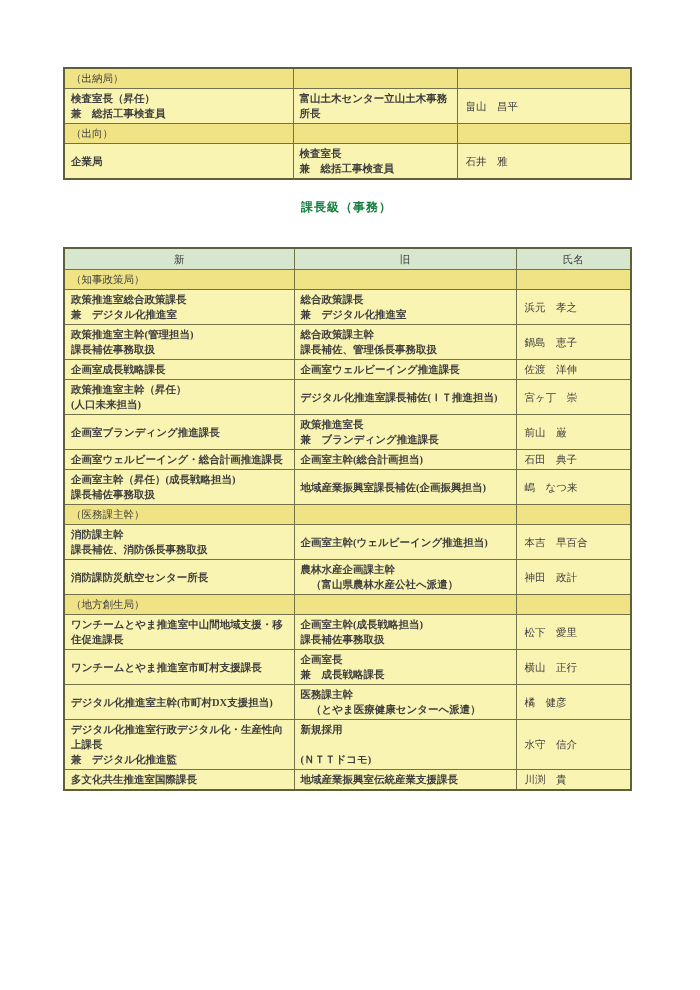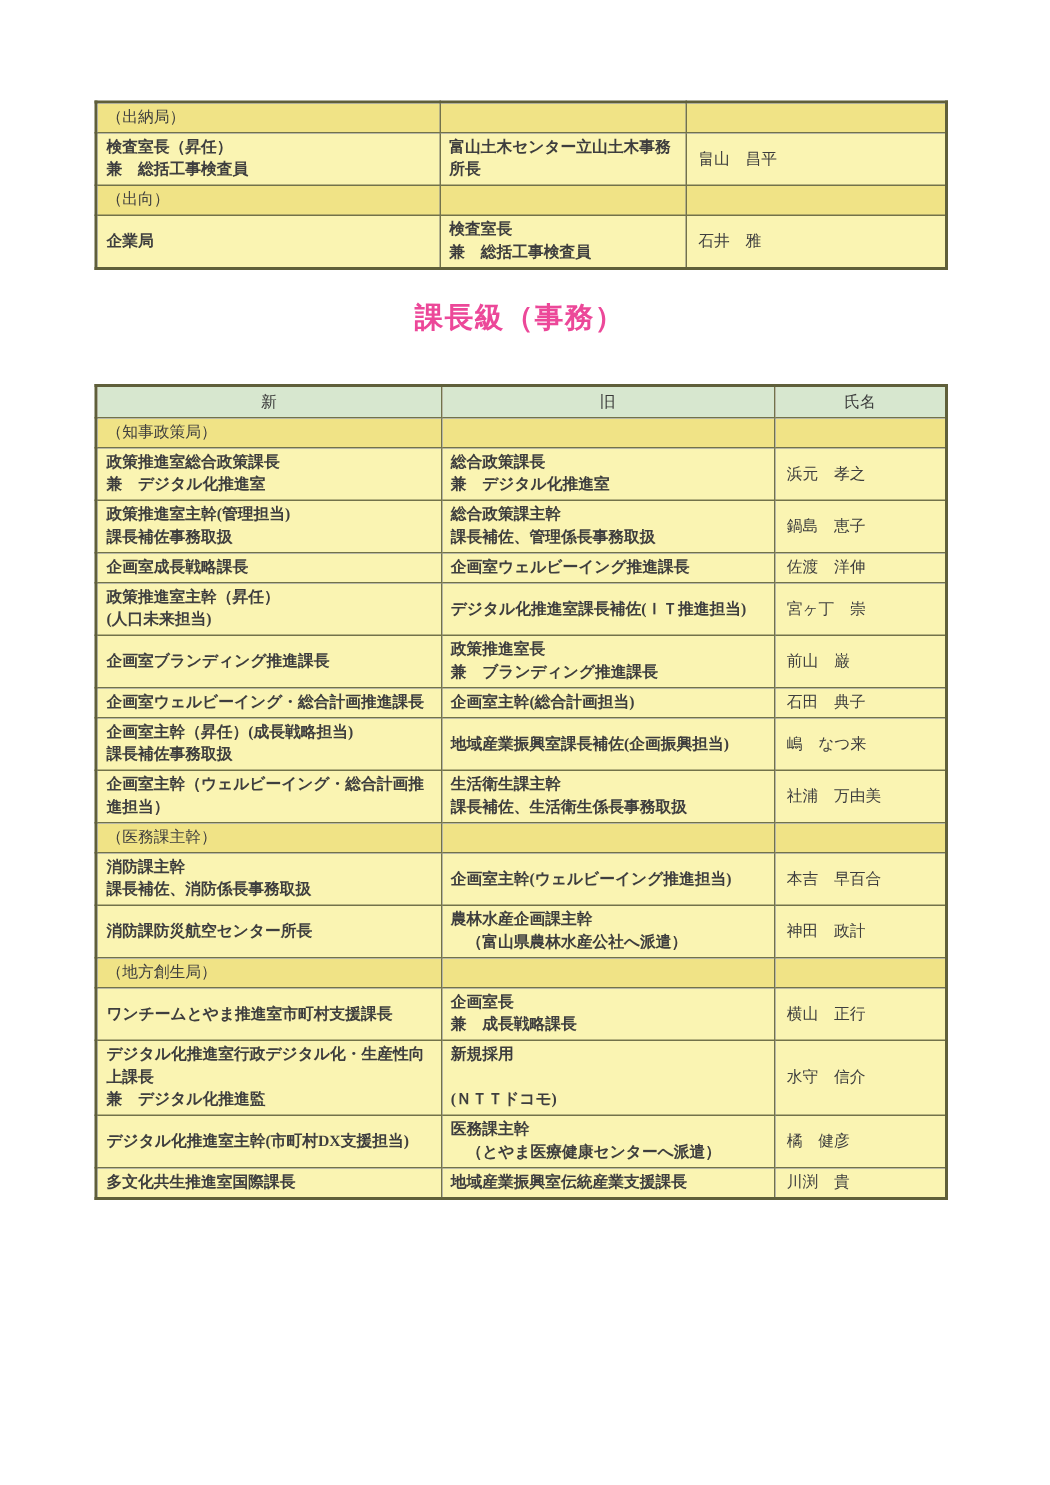--- a/index.html
+++ b/index.html
@@ -20,21 +20,21 @@
     padding:2px 6px;vertical-align:middle;
     overflow:hidden;word-break:break-all;
   }
   th{
     background:#d7e7cf;font-weight:normal;text-align:center;
     height:16px;color:#3a3a3a;
   }
   td{background:#faf4b2;}
   tr.section td{background:#f0e386;}
   .page-heading{
-    text-align:center;font-weight:bold;font-size:19px;color:#ec4899;
+    text-align:center;font-weight:bold;font-size:12px;color:#15803d;
     margin:19px 0 31px 0;letter-spacing:1px;
   }
   .cell-line{min-height:15px;font-weight:bold;}
   .name-col{padding-left:8px;}
 </style>
 </head>
 <body>
 
 <div class="doc">
   <div class="content">
@@ -163,30 +163,20 @@
           <tr>
             <td>
               <div class="cell-line">企画室主幹（昇任）(成長戦略担当)</div>
               <div class="cell-line">課長補佐事務取扱</div>
             </td>
             <td>
               <div class="cell-line">地域産業振興室課長補佐(企画振興担当)</div>
             </td>
             <td class="name-col">嶋　なつ来</td>
           </tr>
-          <tr>
-            <td>
-              <div class="cell-line">企画室主幹（ウェルビーイング・総合計画推進担当）</div>
-            </td>
-            <td>
-              <div class="cell-line">生活衛生課主幹</div>
-              <div class="cell-line">課長補佐、生活衛生係長事務取扱</div>
-            </td>
-            <td class="name-col">社浦　万由美</td>
-          </tr>
           <tr class="section">
             <td>（医務課主幹）</td>
             <td>&nbsp;</td>
             <td>&nbsp;</td>
           </tr>
           <tr>
             <td>
               <div class="cell-line">消防課主幹</div>
               <div class="cell-line">課長補佐、消防係長事務取扱</div>
             </td>
@@ -205,52 +195,62 @@
             </td>
             <td class="name-col">神田　政計</td>
           </tr>
           <tr class="section">
             <td>（地方創生局）</td>
             <td>&nbsp;</td>
             <td>&nbsp;</td>
           </tr>
           <tr>
             <td>
+              <div class="cell-line">ワンチームとやま推進室中山間地域支援・移住促進課長</div>
+            </td>
+            <td>
+              <div class="cell-line">企画室主幹(成長戦略担当)</div>
+              <div class="cell-line">課長補佐事務取扱</div>
+            </td>
+            <td class="name-col">松下　愛里</td>
+          </tr>
+          <tr>
+            <td>
               <div class="cell-line">ワンチームとやま推進室市町村支援課長</div>
             </td>
             <td>
               <div class="cell-line">企画室長</div>
               <div class="cell-line">兼　成長戦略課長</div>
             </td>
             <td class="name-col">横山　正行</td>
+          </tr>
+          <tr>
+            <td>
+              <div class="cell-line">デジタル化推進室主幹(市町村DX支援担当)</div>
+            </td>
+            <td>
+              <div class="cell-line">医務課主幹</div>
+              <div class="cell-line">　（とやま医療健康センターへ派遣）</div>
+            </td>
+            <td class="name-col">橘　健彦</td>
           </tr>
           <tr>
             <td>
               <div class="cell-line">デジタル化推進室行政デジタル化・生産性向上課長</div>
               <div class="cell-line">兼　デジタル化推進監</div>
             </td>
             <td>
               <div class="cell-line">新規採用</div>
               <div class="cell-line">&nbsp;</div>
               <div class="cell-line">(ＮＴＴドコモ)</div>
             </td>
             <td class="name-col">水守　信介</td>
           </tr>
           <tr>
             <td>
-              <div class="cell-line">デジタル化推進室主幹(市町村DX支援担当)</div>
-            </td>
-            <td>
-              <div class="cell-line">医務課主幹</div>
-              <div class="cell-line">　（とやま医療健康センターへ派遣）</div>
-            </td>
-            <td class="name-col">橘　健彦</td>
-          </tr>
-          <tr>
-            <td>
               <div class="cell-line">多文化共生推進室国際課長</div>
             </td>
             <td>
               <div class="cell-line">地域産業振興室伝統産業支援課長</div>
             </td>
             <td class="name-col">川渕　貴</td>
           </tr>
         </tbody>
     </table>
 

